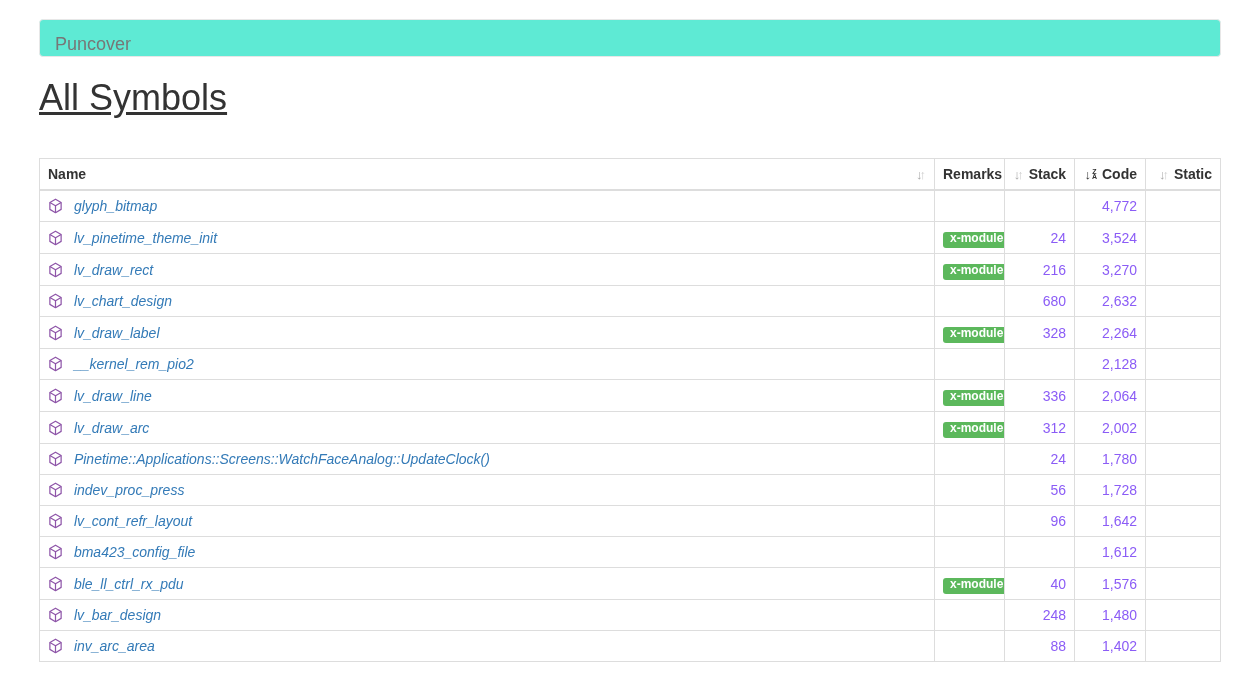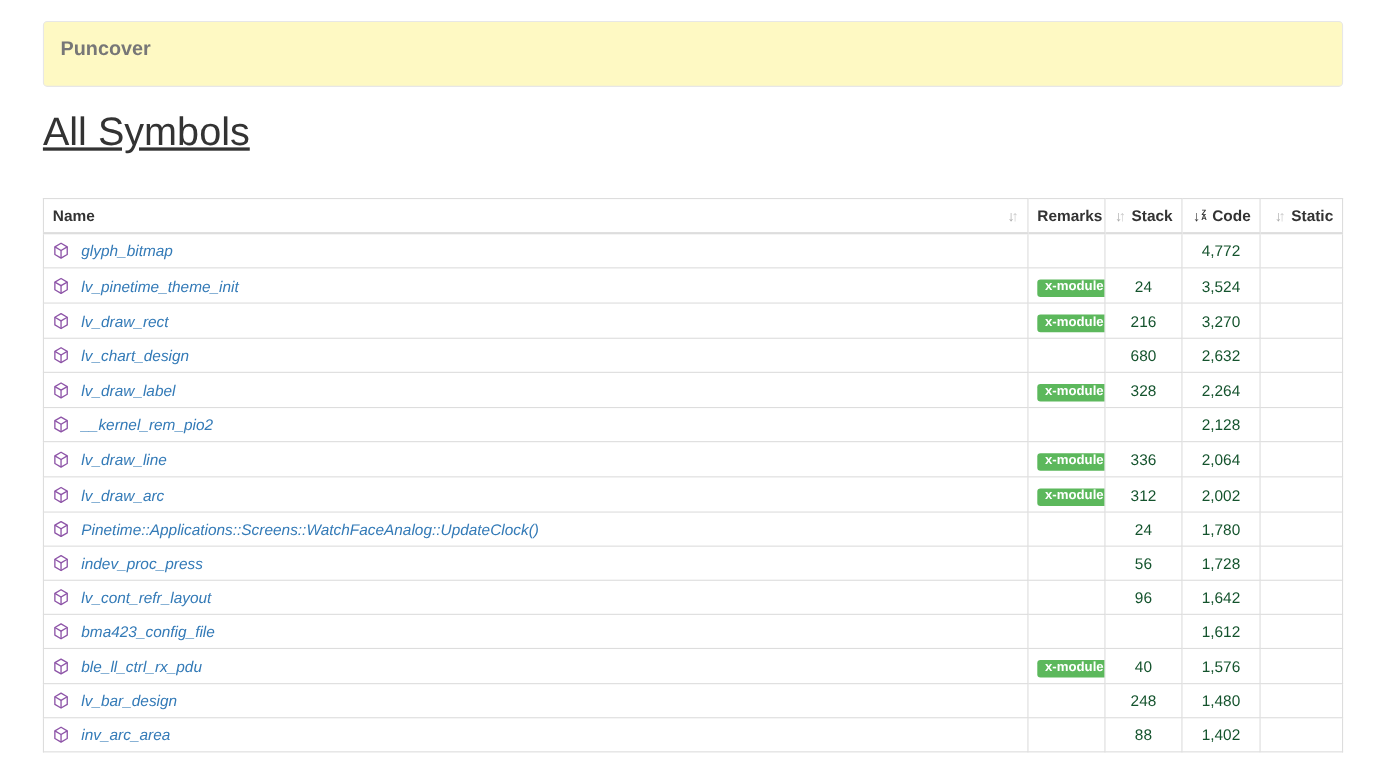--- a/index.html
+++ b/index.html
@@ -9,25 +9,24 @@
     overflow: hidden;
     background: #fff;
     font-family: "Liberation Sans", sans-serif;
     color: #333;
   }
   .container { width: 1182px; margin: 0 auto; }
 
   
   .navbar {
     margin-top: 19px;
-    height: 60px;
-    background: #fef9c3;
+    height: 38px;
+    background: #5eead4;
     border: 1px solid #e7e7e7;
     border-radius: 4px;
-    font-weight: bold;
   }
   .navbar-brand {
     display: inline-block;
     padding: 0 15px;
     line-height: 48px;
     font-size: 18px;
     color: #777;
     text-decoration: none;
   }
 
@@ -65,21 +64,21 @@
   }
   col.c-name   { width: 895px; }
   col.c-remark { width: 70px; }
   col.c-stack  { width: 70px; }
   col.c-code   { width: 71px; }
   col.c-static { width: auto; }
 
   th.h-name .hwrap   { display: flex; justify-content: space-between; align-items: center; }
   th.h-remarks       { text-align: right; }
   th.h-num .hwrap    { display: flex; justify-content: flex-end; align-items: center; gap: 5px; }
-  td.c-num           { text-align: center; color: #14532d; }
+  td.c-num           { text-align: right; color: #8b5cf6; }
   td.c-remarks       { text-align: center; }
 
   
   .sorter { display: inline-flex; align-items: center; font-size: 13px; line-height: 13px; }
   .sorter .arr-down { color: #aaa; }
   .sorter .arr-up   { color: #ccc; margin-left: -3px; }
   .sorter.active .arr-down { color: #333; }
   .sorter .za {
     display: inline-flex; flex-direction: column;
     font-size: 7px; line-height: 5.5px; font-weight: 700;

